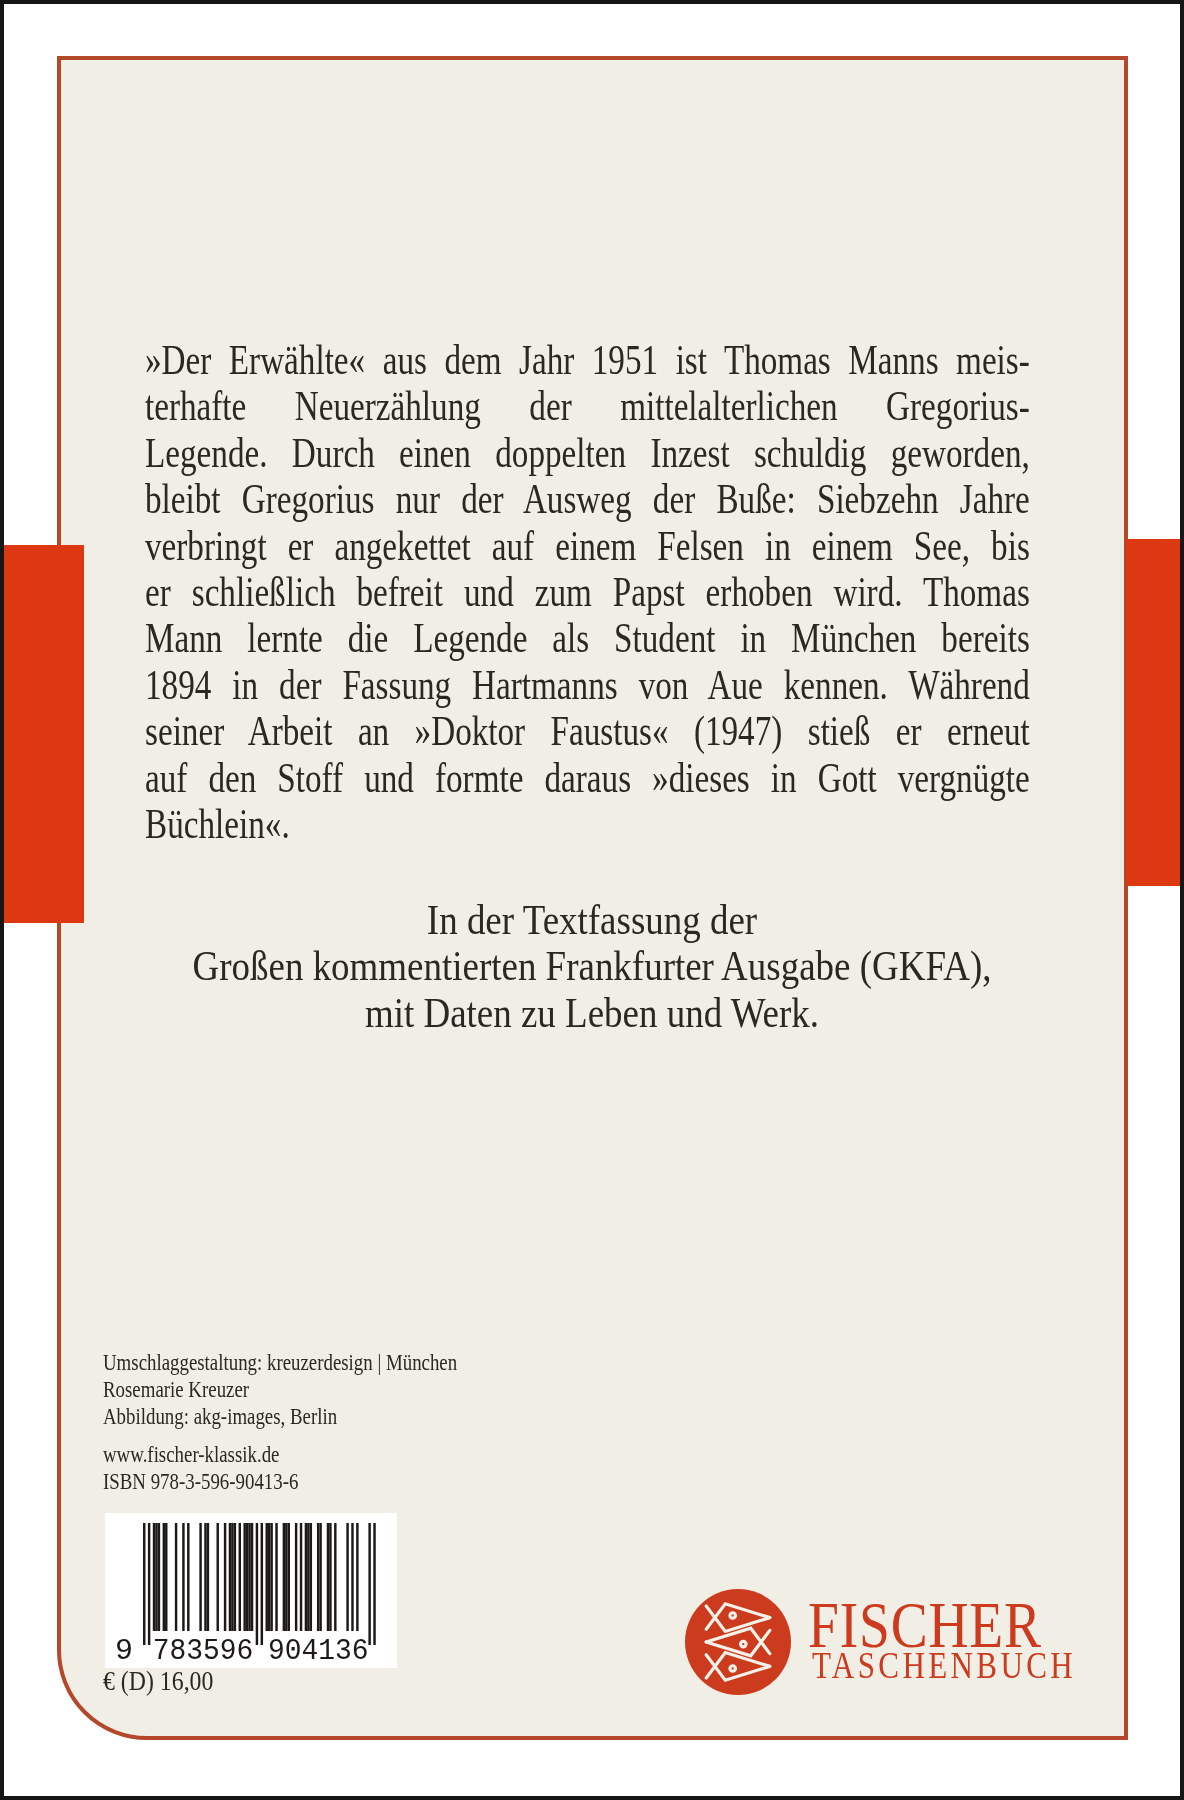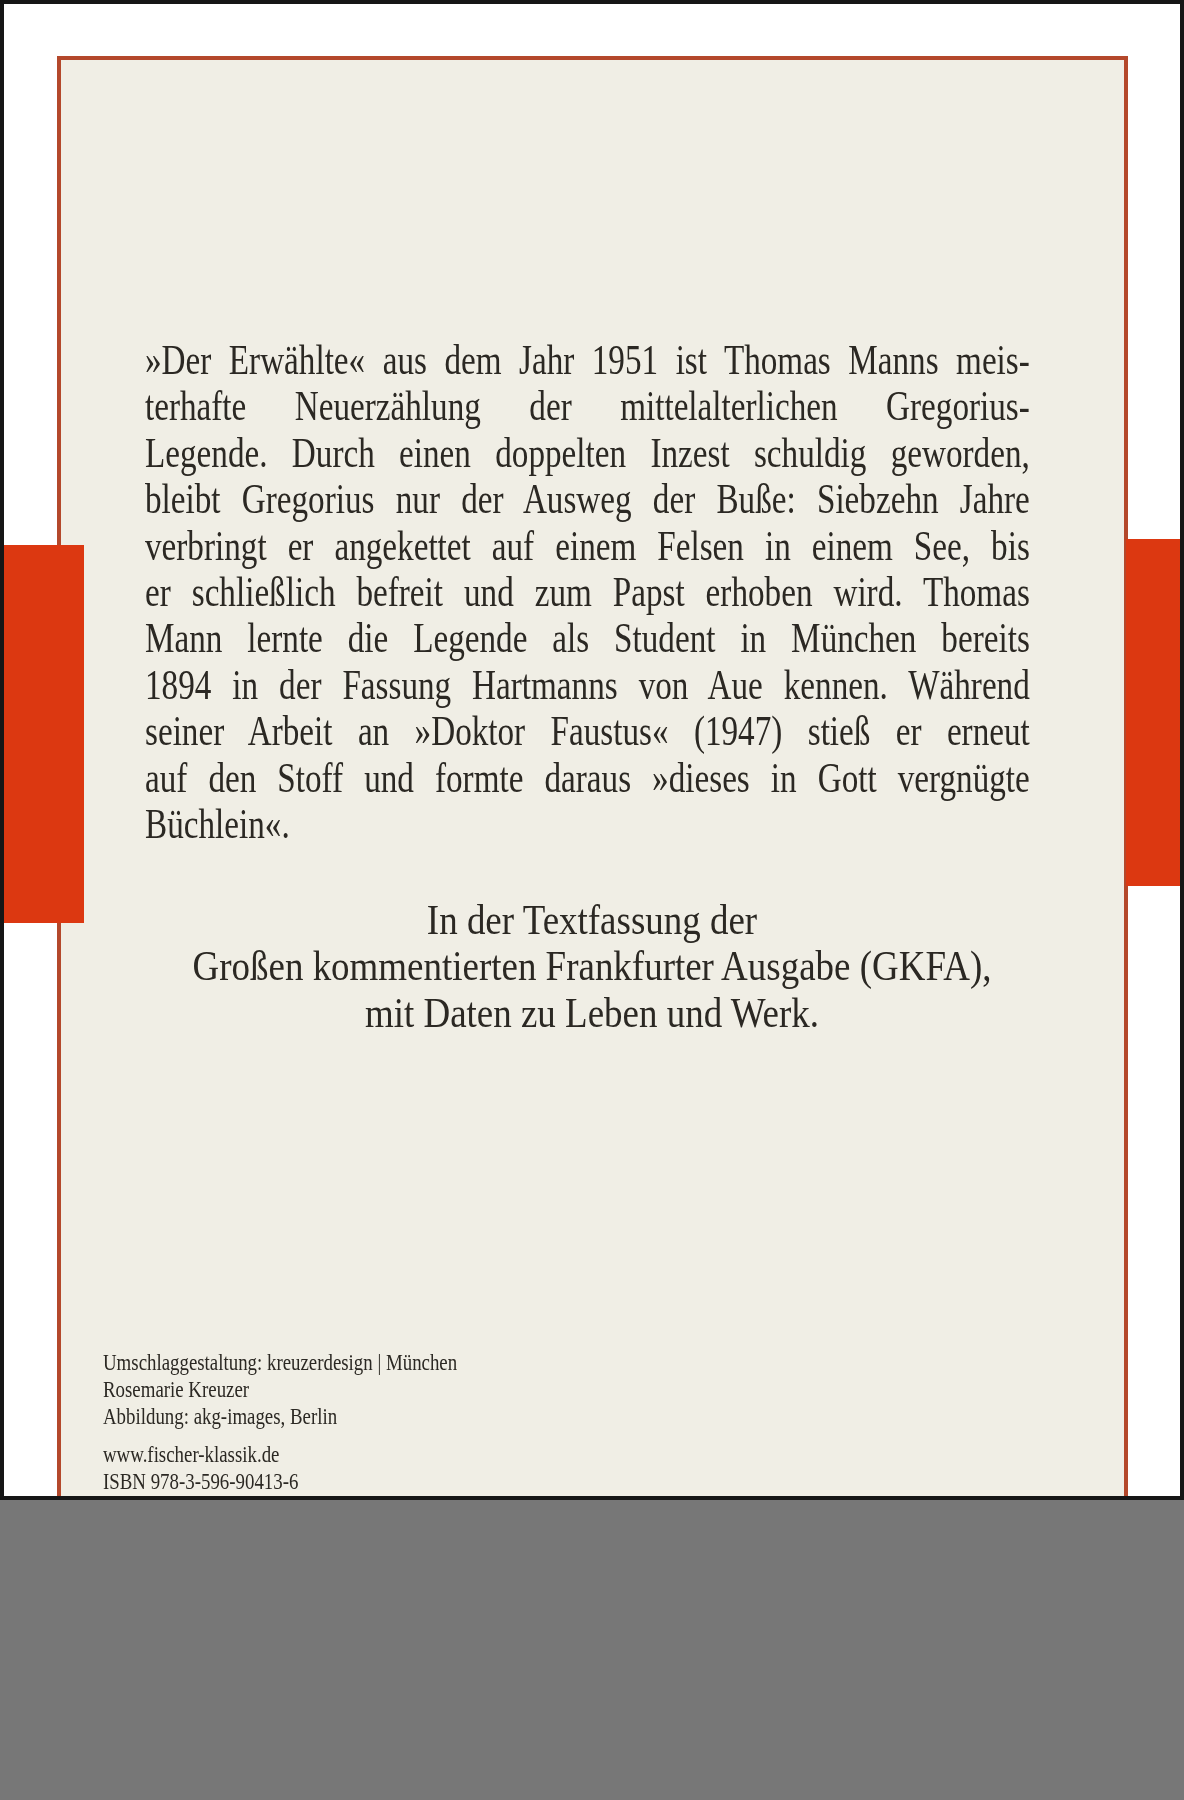--- a/index.html
+++ b/index.html
@@ -1,21 +1,21 @@
 <!DOCTYPE html>
 <html style="--page-bg: #f0eee5; --border-red: #b4482b; --tab-red: #dc3811; --logo-red: #cd3b1e; --text-dark: #2b2823;"><head>
 <meta charset="utf-8">
 <style>
   :root{
     --page-bg:#f0eee5; --border-red:#b4482b; --tab-red:#dc3811;
     --logo-red:#cd3b1e; --text-dark:#2b2823; --frame-dark:#161616;
   }
   html,body{margin:0;padding:0;background:#777;}
   #screen{
-    position:relative; width:1184px; height:1500px; background:#ffffff;
+    position:relative; width:1184px; height:1800px; background:#ffffff;
     overflow:hidden; font-family:"Liberation Serif","DejaVu Serif",serif;
   }
   .frame{position:absolute; inset:0; border:4px solid var(--frame-dark); pointer-events:none; z-index:40;}
   .page{
     position:absolute; left:57px; top:56px; width:1071px; height:1684px;
     box-sizing:border-box; background:var(--page-bg);
     border:4px solid var(--border-red); border-radius:0 0 0 90px; z-index:1;
   }
   .tab{position:absolute; background:var(--tab-red); z-index:5;}
   .tab-left{left:0; top:545px; width:84px; height:378px;}

